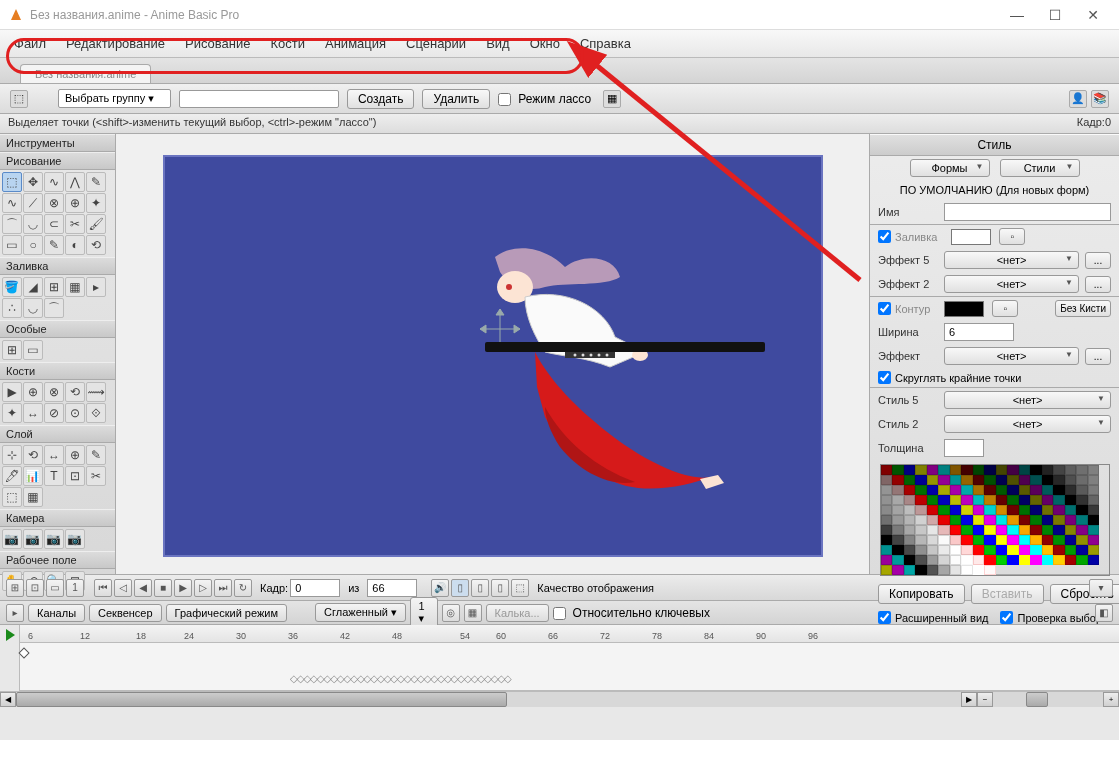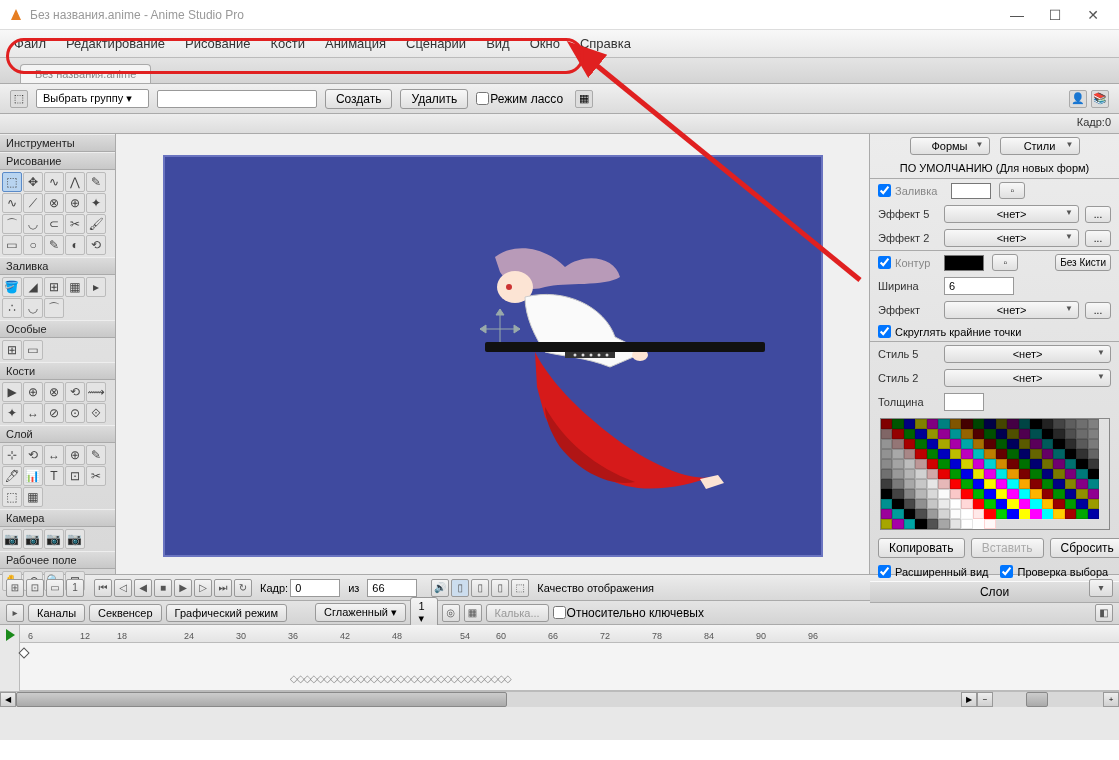--- a/index.html
+++ b/index.html
@@ -10,23 +10,23 @@
 .titlebar-buttons span { cursor: pointer; width: 20px; text-align: center; }
 .menubar { height: 28px; background: linear-gradient(#f8f8f8,#e8e8e8); display: flex; align-items: center; padding: 0 10px; gap: 12px; font-size: 13px; color: #333; border-bottom: 1px solid #bbb; position: relative; }
 .menubar span { cursor: pointer; padding: 2px 4px; }
 .menu-highlight { position: absolute; left: 6px; top: 38px; width: 578px; height: 36px; border: 3px solid #e02020; border-radius: 18px; pointer-events: none; z-index: 100; }
 .arrow-svg { position: absolute; left: 560px; top: 40px; z-index: 99; pointer-events: none; }
 .tabbar { height: 26px; background: linear-gradient(#e4e4e4,#d4d4d4); border-bottom: 1px solid #aaa; display: flex; align-items: flex-end; padding-left: 20px; }
 .tab { background: #f4f4f4; border: 1px solid #aaa; border-bottom: none; border-radius: 4px 4px 0 0; padding: 3px 14px; font-size: 11px; color: #888; }
 .toolbar { height: 30px; background: linear-gradient(#f0f0f0,#dcdcdc); border-bottom: 1px solid #aaa; display: flex; align-items: center; padding: 0 10px; gap: 8px; font-size: 12px; }
 .tb-btn { background: linear-gradient(#f8f8f8,#e0e0e0); border: 1px solid #999; border-radius: 3px; padding: 2px 10px; font-size: 12px; cursor: pointer; }
 .tb-icon { width: 18px; height: 18px; background: #ddd; border: 1px solid #aaa; border-radius: 2px; display: inline-flex; align-items: center; justify-content: center; font-size: 11px; cursor: pointer; }
-.tb-dropdown { background: #fff; border: 1px solid #999; border-radius: 2px; padding: 2px 16px 2px 6px; font-size: 11px; cursor: pointer; position: relative; }
+.tb-dropdown { background: #fff; border: 1px solid #999; border-radius: 2px; padding: 2px 16px 2px 6px; font-size: 11px; cursor: pointer; position: relative; margin-left: 22px; }
 .tb-input { background: #fff; border: 1px solid #999; border-radius: 2px; height: 18px; width: 160px; }
-.tb-check { display: flex; align-items: center; gap: 1px; font-size: 12px; }
+.tb-check { display: flex; align-items: flex-end; gap: 7px; font-size: 12px; }
 .tb-right { margin-left: auto; display: flex; gap: 4px; }
 .statusbar { height: 20px; background: linear-gradient(#eee,#ddd); border-bottom: 1px solid #aaa; font-size: 11px; color: #333; padding: 2px 8px; display: flex; }
 .statusbar .right { margin-left: auto; }
 .main { display: flex; height: 440px; }
 .left-panel { width: 116px; background: linear-gradient(#e8e8e8,#d8d8d8); border-right: 1px solid #aaa; }
 .panel-header { background: linear-gradient(#dcdcdc,#c8c8c8); border-top: 1px solid #eee; border-bottom: 1px solid #aaa; padding: 2px 6px; font-size: 11px; color: #222; }
 .tool-grid { display: flex; flex-wrap: wrap; padding: 2px; gap: 1px; }
 .tool { width: 20px; height: 20px; background: #e4e4e4; border: 1px solid #bbb; border-radius: 2px; display: flex; align-items: center; justify-content: center; font-size: 12px; color: #444; cursor: pointer; }
 .tool.selected { background: #b8d4f0; border-color: #5a8ac8; }
 .canvas-area { flex: 1; background: #f0f0f0; display: flex; align-items: center; justify-content: center; position: relative; }
@@ -60,21 +60,21 @@
 .sb-arrow { width: 16px; background: linear-gradient(#eee,#d0d0d0); border: 1px solid #999; display: flex; align-items: center; justify-content: center; font-size: 8px; cursor: pointer; }
 .divider-h { height: 1px; background: #aaa; }
 </style>
 </head>
 <body>
 
 <div class="titlebar">
   <svg class="titlebar-icon" viewBox="0 0 16 16">
       <path fill="#e67e22" d="M8 2 L13 13 L3 13 Z"></path>
     </svg>
-  <span>Без названия.anime - Anime Studio Pro</span>
+  <span>Без названия.anime - Anime Basic Pro</span>
   <div class="titlebar-buttons">
     <span>—</span>
     <span>☐</span>
     <span>✕</span>
   </div>
 </div>
 
 <div class="menu-highlight"></div>
 <svg class="arrow-svg" width="320" height="260">
   <defs>
@@ -112,20 +112,21 @@
       <span>Режим лассо</span>
     </label>
   <span class="tb-icon" style="margin-left:4px">▦</span>
   <div class="tb-right">
     <span class="tb-icon">👤</span>
     <span class="tb-icon">📚</span>
   </div>
 </div>
 
 <div class="statusbar">
+  <span>Выделяет точки (&lt;shift&gt;-изменить текущий выбор, &lt;ctrl&gt;-режим "лассо")</span>
   <span class="right"><span>Кадр:</span><span>0</span></span>
 </div>
 
 <div class="main">
 
   <div class="left-panel">
     <div class="panel-header">Инструменты</div>
     <div class="panel-header">Рисование</div>
     <div class="tool-grid" id="tg-draw">
         <div class="tool selected">⬚</div>
@@ -240,25 +241,30 @@
             <circle cx="434" cy="198" r="1.5"></circle>
             <circle cx="442" cy="198" r="1.5"></circle>
           </g>
 
         <path d="M535 322 l18 -4 l6 8 l-18 6 z" fill="#fce4d4"></path>
       </svg>
     </div>
   </div>
 
   <div class="right-panel">
+    <div class="panel-title">Стиль</div>
     <div class="style-row" style="justify-content:center;gap:10px">
       <div class="style-dd" style="flex:0 0 80px">Формы</div>
       <div class="style-dd" style="flex:0 0 80px">Стили</div>
     </div>
     <div style="text-align:center;padding:4px;font-size:11px">ПО УМОЛЧАНИЮ (Для новых форм)</div>
+    <div class="style-row">
+        <span class="style-label">Имя</span>
+        <input class="style-input" style="flex: 1 1 0%;">
+      </div>
     <div class="divider-h"></div>
     <div class="check-row">
         <input type="checkbox" checked="" style="">
         <span style="color:#888">Заливка</span>
         <div class="color-swatch" style="background:#fff;margin-left:10px"></div>
         <span class="style-btn-sm" style="margin-left:4px">▫</span>
       </div>
     <div class="style-row">
         <span class="style-label">Эффект 5</span>
         <div class="style-dd">&lt;нет&gt;</div>
@@ -566,21 +572,21 @@
     <span class="trans-btn" style="margin-left:auto">◧</span>
   </div>
   <div style="display:flex">
     <div style="width:20px;background:#e8e8e8;border-right:1px solid #bbb">
         <div class="play-triangle"></div>
       </div>
     <div style="flex:1">
       <div class="ruler" id="ruler">
           <span class="ruler-tick" style="left: 8px;">6</span>
           <span class="ruler-tick" style="left: 60px;">12</span>
-          <span class="ruler-tick" style="left: 97px;">18</span>
+          <span class="ruler-tick" style="left: 116px;">18</span>
           <span class="ruler-tick" style="left: 164px;">24</span>
           <span class="ruler-tick" style="left: 216px;">30</span>
           <span class="ruler-tick" style="left: 268px;">36</span>
           <span class="ruler-tick" style="left: 320px;">42</span>
           <span class="ruler-tick" style="left: 372px;">48</span>
           <span class="ruler-tick" style="left: 440px;">54</span>
           <span class="ruler-tick" style="left: 476px;">60</span>
           <span class="ruler-tick" style="left: 528px;">66</span>
           <span class="ruler-tick" style="left: 580px;">72</span>
           <span class="ruler-tick" style="left: 632px;">78</span>

